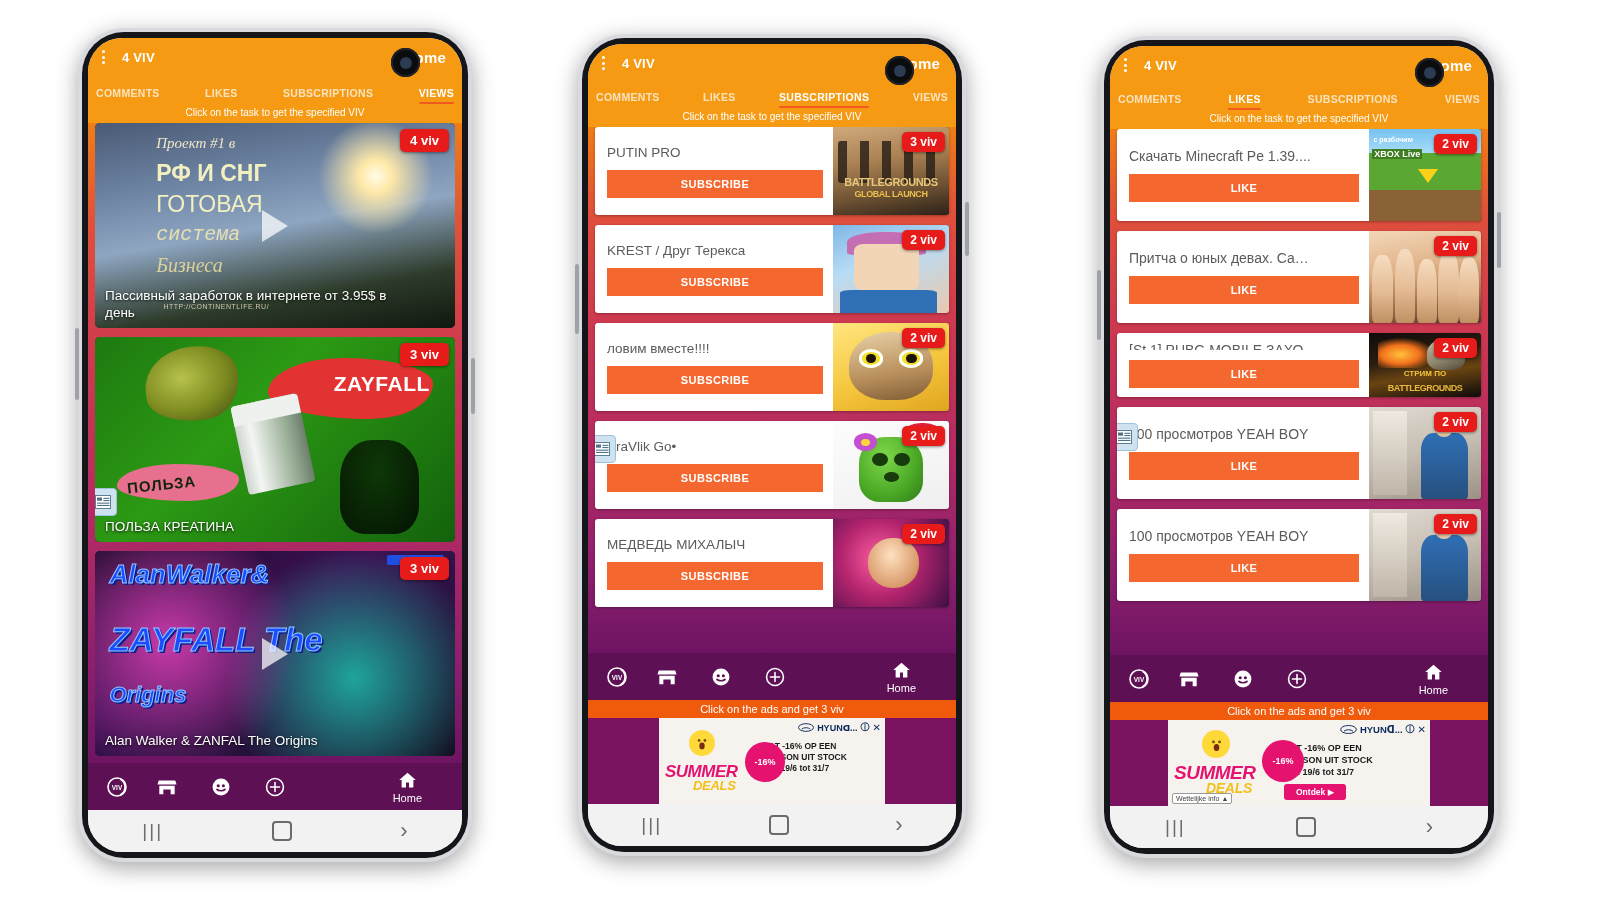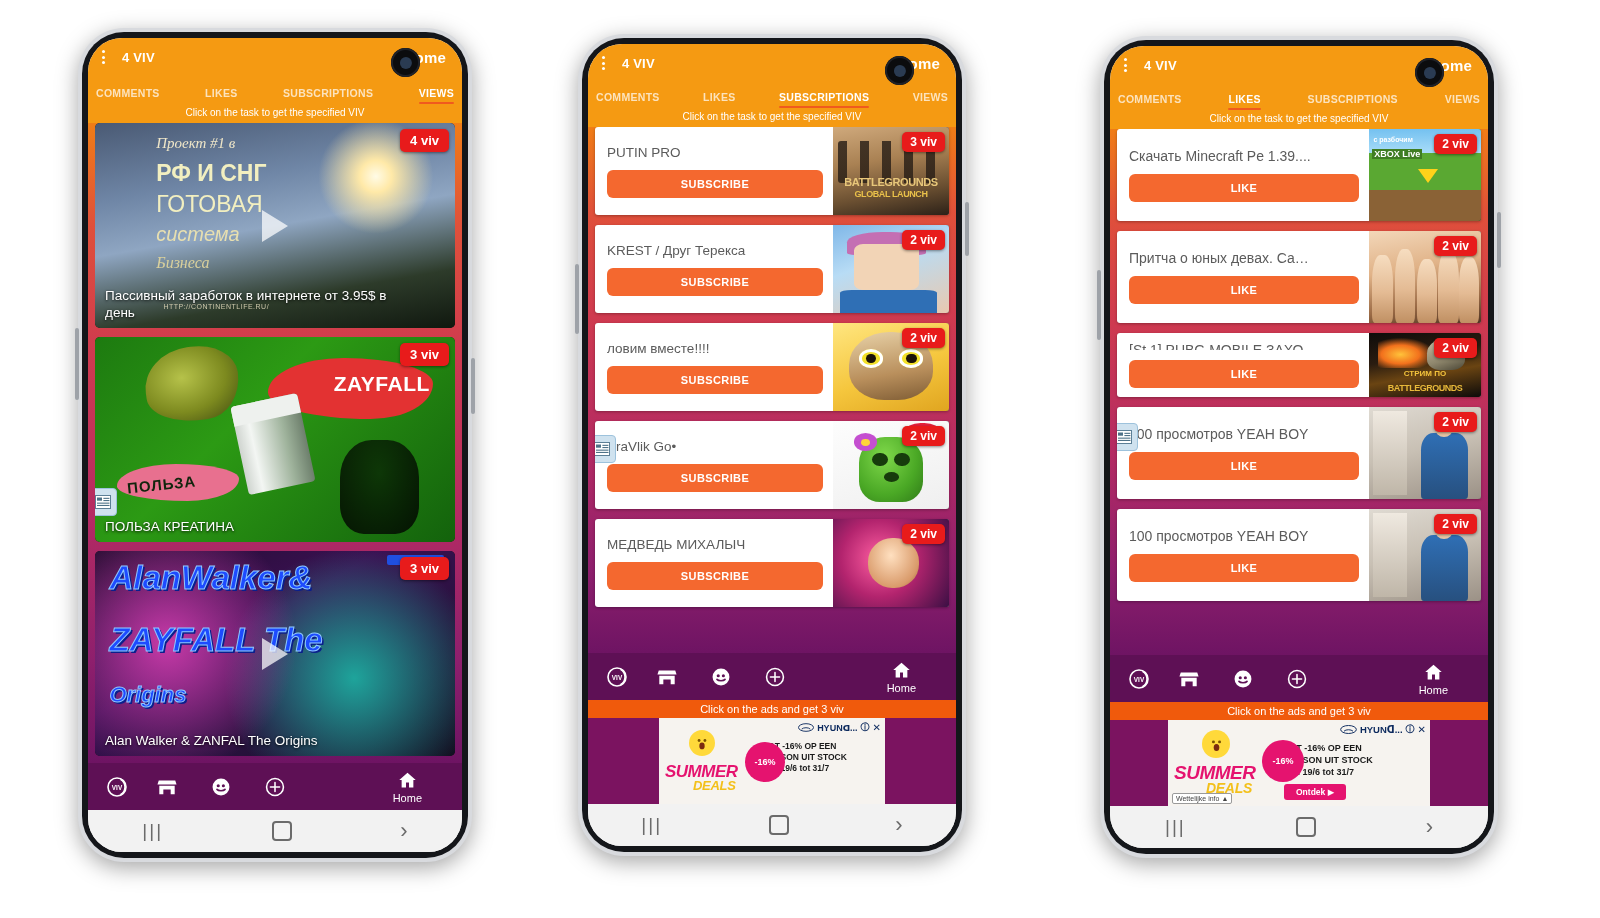--- a/index.html
+++ b/index.html
@@ -46,21 +46,21 @@
               text-shadow:0 1px 3px rgba(0,0,0,.9);}
   .play{position:absolute;left:50%;top:50%;transform:translate(-50%,-50%);
         width:0;height:0;border-left:26px solid rgba(255,255,255,.72);
         border-top:16px solid transparent;border-bottom:16px solid transparent;}
 
   
   .tcard{display:flex;margin:0 7px 10px;background:#fff;border-radius:3px;overflow:hidden;
          box-shadow:0 1px 3px rgba(0,0,0,.3);position:relative;}
   .tcard .left{flex:1 1 auto;padding:9px 10px 9px 12px;display:flex;flex-direction:column;justify-content:center;min-width:0;}
   .tcard .name{color:#5b5b5b;white-space:nowrap;overflow:hidden;text-overflow:ellipsis;margin-bottom:10px;}
-  .act{background:#f4682f;color:#fff;text-align:center;border-radius:6px;font-weight:bold;letter-spacing:.4px;
+  .act{background:#f4682f;color:#fff;text-align:center;border-radius:0;font-weight:bold;letter-spacing:.4px;
        padding:8px 0;border:none;width:100%;cursor:pointer;}
   .tcard .right{flex:0 0 auto;position:relative;overflow:hidden;background:#222;}
 
   
   .viv{position:absolute;top:5px;right:4px;background:#e81b1b;color:#fff;font-weight:bold;
        border-radius:5px;padding:3px 8px;box-shadow:0 1px 3px rgba(0,0,0,.45);z-index:3;white-space:nowrap;}
   .viv.big{top:6px;right:6px;padding:4px 10px;}
 
   
   .brokeimg{position:absolute;z-index:5;background:#cfe2ef;border:1px solid #9dc2dc;border-radius:4px;
@@ -101,21 +101,21 @@
          width:42%;height:42%;border-radius:50%;background:#2a3b52;}
 
   
   .art{position:absolute;inset:0;overflow:hidden;}
   .a-forest{background:
       radial-gradient(circle at 78% 26%,#fffbe6 0%,#ffe9a8 5%,rgba(255,233,168,0) 18%),
       linear-gradient(170deg,#4a5a74 0%,#6f86a6 30%,#8fa6c2 50%,#2d3b2a 78%,#10180f 100%);}
   .a-forest .ru1{position:absolute;left:17%;top:6%;color:#efe6c8;font-family:"Liberation Serif",serif;font-style:italic;}
   .a-forest .ru2{position:absolute;left:17%;top:18%;color:#f2efc0;font-weight:bold;}
   .a-forest .ru3{position:absolute;left:17%;top:33%;color:#f2efc0;font-weight:normal;}
-  .a-forest .ru4{position:absolute;left:17%;top:49%;color:#e7dfb0;font-family:Liberation Sans, sans-serif;font-style:italic;}
+  .a-forest .ru4{position:absolute;left:17%;top:49%;color:#e7dfb0;font-family:Liberation Mono, monospace;font-style:italic;}
   .a-forest .ru5{position:absolute;left:17%;top:64%;color:#d9d09c;font-family:"Liberation Serif",serif;font-style:italic;}
   .a-forest .url{position:absolute;left:19%;bottom:9%;color:#cfc9ad;letter-spacing:.5px;}
 
   .a-creatine{background:linear-gradient(135deg,#1d7a10 0%,#2c9a14 40%,#13620c 100%);}
   .a-creatine .splash{position:absolute;right:6%;top:10%;width:46%;height:30%;background:#e33232;
       border-radius:46% 54% 38% 62% / 56% 42% 58% 44%;}
   .a-creatine .cword{position:absolute;right:7%;top:17%;color:#fff;font-weight:bold;letter-spacing:.5px;}
   .a-creatine .pink{position:absolute;left:6%;bottom:20%;width:34%;height:18%;background:#e8708f;
       border-radius:48% 52% 42% 58% / 60% 40% 60% 40%;}
   .a-creatine .pword{position:absolute;left:9%;bottom:24%;color:#11250d;font-weight:bold;transform:rotate(-6deg);letter-spacing:1px;}
@@ -235,21 +235,21 @@
       </div>
 
       <div class="body">
 
         <div class="vcard" style="height:205px;margin-top:0;">
           <div class="art a-forest">
             <div class="ru1" style="font-size:15px;">Проект #1 в</div>
             <div class="ru2" style="font-size:23px;">РФ И СНГ</div>
             <div class="ru3" style="font-size:23px;">ГОТОВАЯ</div>
             <div class="ru4" style="font-size:20px;">система</div>
-            <div class="ru5" style="font-size:16px;">Бизнеса</div>
+            <div class="ru5" style="font-size:20px;">Бизнеса</div>
             <div class="url" style="font-size:7px;">HTTP://CONTINENTLIFE.RU/</div>
           </div>
           <div class="play"></div>
           <div class="viv big" style="font-size:13px;">4 viv</div>
           <div class="ttl" style="font-size:13.5px;">Пассивный заработок в интернете от 3.95$ в день</div>
         </div>
 
         <div class="vcard" style="height:205px;">
           <div class="art a-creatine">
             <div class="hulk"></div>
@@ -270,21 +270,21 @@
                 <rect x="2" y="7.6" width="12.5" height="1.1" fill="#4e7288"></rect>
                 <rect x="2" y="9.9" width="12.5" height="1.1" fill="#4e7288"></rect>
               </svg>
           </div>
           <div class="ttl" style="font-size:13.5px;">ПОЛЬЗА КРЕАТИНА</div>
         </div>
 
         <div class="vcard" style="height:205px;">
           <div class="art a-alan">
             <div class="bluebar"></div>
-            <div class="l1" style="font-size:33px;">AlanWalker&amp;</div>
+            <div class="l1" style="font-size:26px;">AlanWalker&amp;</div>
             <div class="l2" style="font-size:33px;">ZAYFALL The</div>
             <div class="l3" style="font-size:22px;">Origins</div>
           </div>
           <div class="play"></div>
           <div class="viv big" style="font-size:13px;">3 viv</div>
           <div class="ttl" style="font-size:13.5px;">Alan Walker &amp; ZANFAL The Origins</div>
         </div>
       </div>
 
       <div class="bnav" style="height:47px;">

